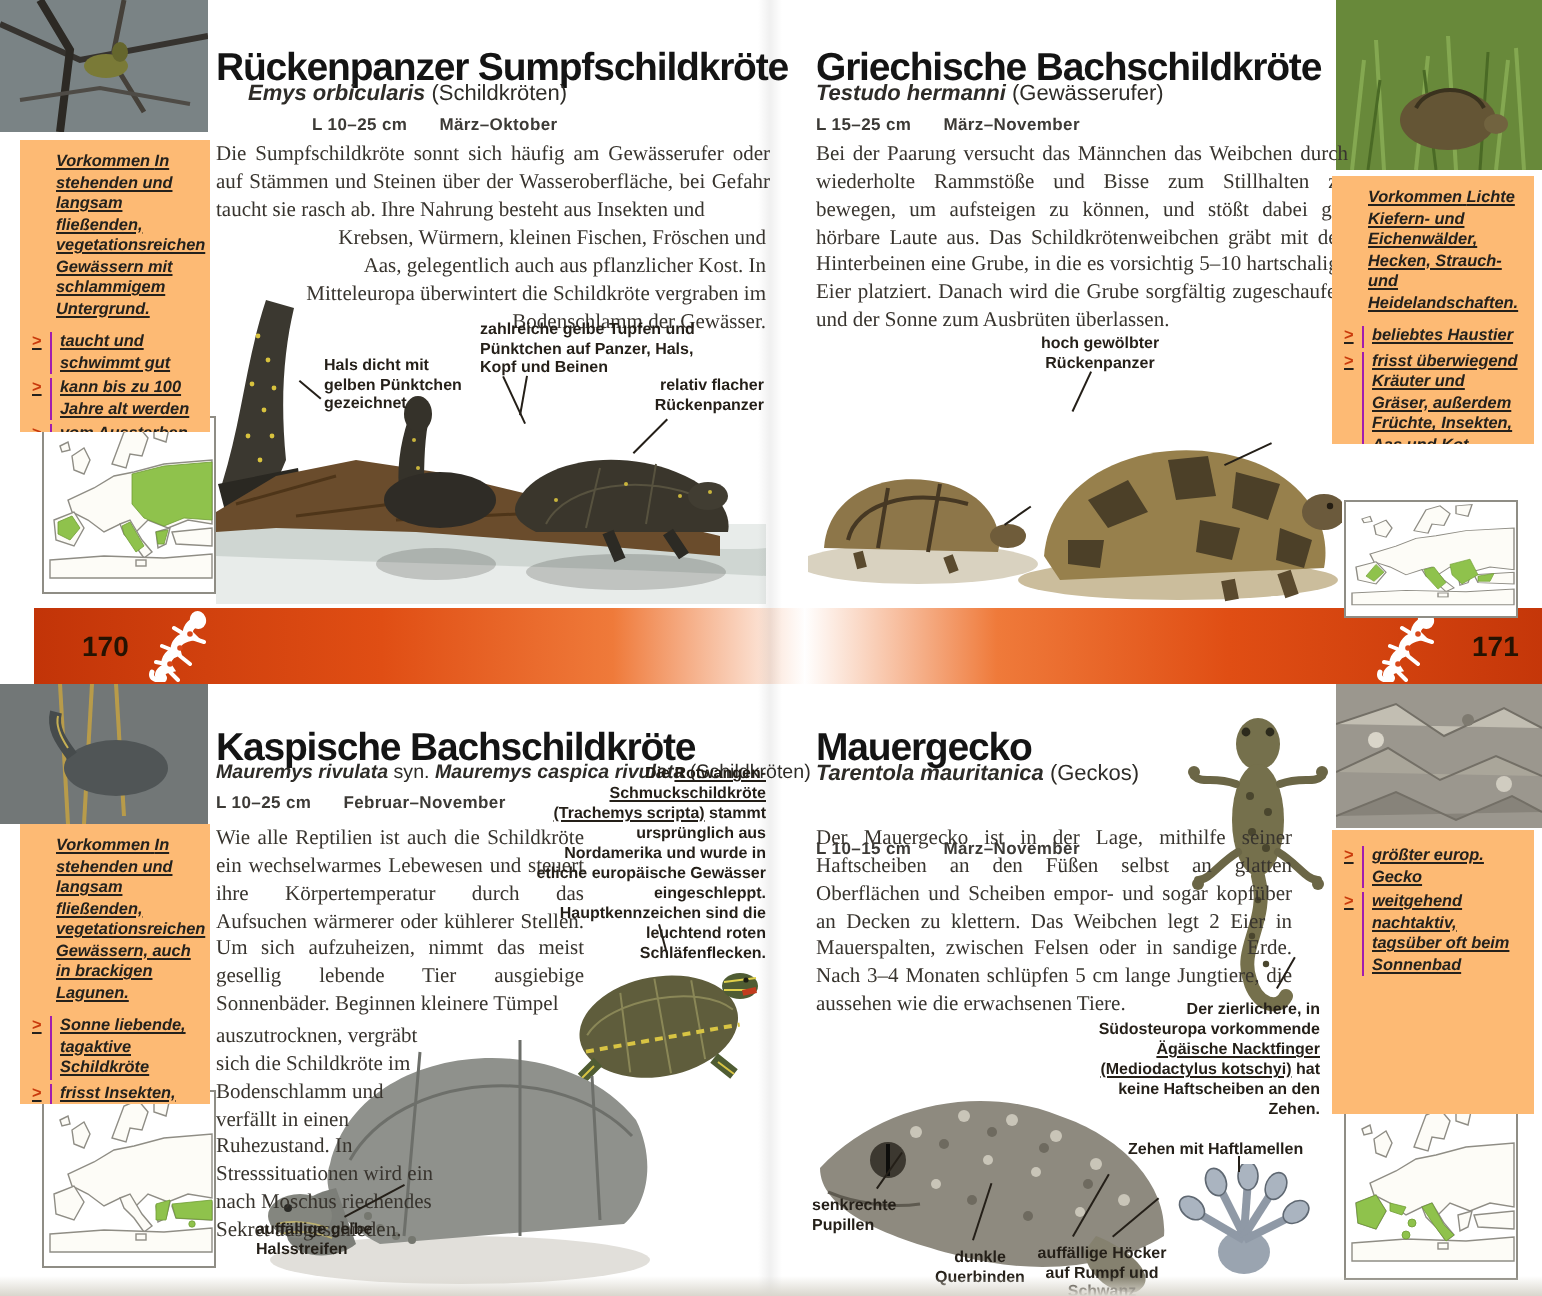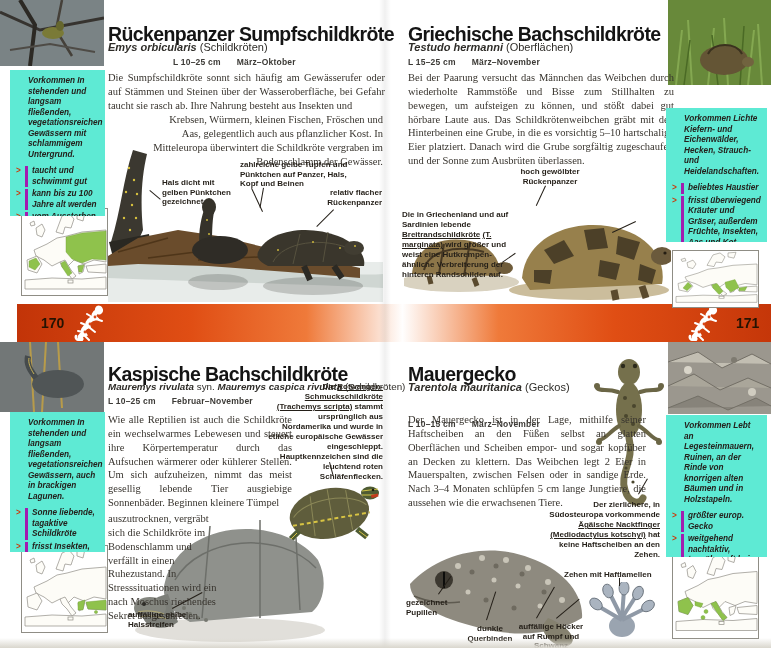--- a/index.html
+++ b/index.html
@@ -10,26 +10,26 @@
   .module-b{position:absolute;width:385px;height:306px;}
   .title{position:absolute;font-weight:700;font-size:19.5px;line-height:1;letter-spacing:-0.6px;color:#141414;white-space:nowrap;}
   .subtitle{position:absolute;font-size:11px;color:#2e2c28;white-space:nowrap;}
   .subtitle .sci{font-style:italic;font-weight:700;}
   .subtitle .fam{font-weight:400;}
   .meta{position:absolute;font-size:8.5px;font-weight:700;color:#3c3a36;letter-spacing:0.2px;}
   .meta .sp{margin-right:16px;}
   .body{position:absolute;font-family:"Liberation Serif",serif;font-size:10.5px;line-height:1.32;
         color:#38342e;text-align:justify;z-index:2;}
   .body.ragged-r{text-align:right;}
-  .infobox{position:absolute;background:#5eead4;padding:6px 5px 6px 4px;overflow:hidden;
-           font-style:italic;font-weight:700;font-size:8.2px;line-height:1.28;color:#24211c;z-index:2;}
+  .infobox{position:absolute;background:#fdba74;padding:6px 5px 6px 4px;overflow:hidden;
+           font-style:italic;font-weight:700;font-size:8.2px;line-height:1.28;color:#24211c;z-index:2;text-decoration:underline;}
   .vkpara{margin:0 0 6px 14px;}
   .fact{display:flex;margin:2px 0 2px 2px;}
   .chev{color:#c93a0c;font-style:normal;font-weight:700;width:9px;flex:0 0 9px;text-align:left;}
-  .fact-text{border-left:3px solid #a21caf;padding-left:4px;}
+  .fact-text{border-left:1px solid #a21caf;padding-left:4px;}
   .map{position:absolute;background:#fff;border:1px solid #8f8d85;z-index:1;}
   .ann{position:absolute;font-size:8px;font-weight:700;line-height:1.2;color:#241f18;z-index:3;}
   .note{position:absolute;font-size:8px;font-weight:700;line-height:1.25;color:#241f18;z-index:3;}
   .u{text-decoration:underline;}
   .lead{position:absolute;background:#241f18;height:1px;transform-origin:0 0;z-index:3;}
   .photo{position:absolute;z-index:1;}
   #band{position:absolute;top:304px;left:0;width:771px;height:38px;margin-left:17px;}
   #band .half-l{position:absolute;left:0;top:0;width:386px;height:38px;
     background:linear-gradient(90deg,#c23408 0%,#e04e14 45%,#ef7a3a 75%,#ffffff 100%);}
   #band .half-r{position:absolute;left:385px;top:0;width:386px;height:38px;
@@ -100,24 +100,24 @@
         <g fill="#8fc24c" stroke="#6f9c34" stroke-width="0.4">
           <path d="M44,27 L60,23 L84,21 L84,50 L70,49 L60,53 L50,49 L44,42 Z"></path>
           <path d="M7,51 L14,48 L18,54 L13,60 L7,57 Z"></path>
           <path d="M39,53 L43,51 L50,63 L46,66 L40,57 Z"></path>
           <path d="M56,56 L62,55 L60,62 L57,62 Z"></path>
         </g>
       </svg>
     </div>
 
     <h1 class="title" style="left:108px;top:12px;">Rückenpanzer Sumpfschildkröte</h1>
-    <div class="subtitle" style="left:108px;top:41px;">
+    <div class="subtitle" style="left:124px;top:41px;">
       <span class="sci">Emys orbicularis</span><span class="fam"> (Schildkröten)</span>
     </div>
-    <div class="meta" style="left:125px;top:57px;padding-left:48px;">
+    <div class="meta" style="left:108px;top:57px;padding-left:48px;">
       <span class="sp">L 10–25 cm</span><span>März–Oktober</span>
     </div>
 
     <p class="body" style="left:108px;top:71px;width:277px;margin:0;">Die Sumpfschildkröte sonnt sich häufig am Gewässerufer oder auf Stämmen und Steinen über der Wasseroberfläche, bei Gefahr taucht sie rasch ab. Ihre Nahrung besteht aus Insekten und</p>
     <p class="body ragged-r" style="left:150px;top:113px;width:233px;margin:0;">Krebsen, Würmern, kleinen Fischen, Fröschen und Aas, gelegentlich auch aus pflanzlicher Kost. In Mitteleuropa überwintert die Schildkröte vergraben im Bodenschlamm der Gewässer.</p>
 
     <span class="photo" style="left:103px;top:150px;">
       <svg width="52" height="115" viewBox="0 0 52 115">
         <path d="M30,0 C20,30 18,60 8,92 L26,113 L40,80 C37,50 39,25 44,4 Z" fill="#3b3830"></path>
         <path d="M6,92 L46,84 L50,110 L12,115 Z" fill="#2a2822"></path>
@@ -168,21 +168,21 @@
     <div class="lead" style="left:150px;top:190px;width:14px;transform:rotate(40deg);"></div>
     <div class="lead" style="left:252px;top:188px;width:26px;transform:rotate(65deg);"></div>
     <div class="lead" style="left:264px;top:188px;width:20px;transform:rotate(100deg);"></div>
     <div class="lead" style="left:334px;top:210px;width:24px;transform:rotate(135deg);"></div>
   </div>
 
   <div class="module" style="left:386px;top:0;">
 
     <h1 class="title" style="left:22px;top:12px;">Griechische Bachschildkröte</h1>
     <div class="subtitle" style="left:22px;top:41px;">
-      <span class="sci">Testudo hermanni</span><span class="fam"> (Oberflächen)</span>
+      <span class="sci">Testudo hermanni</span><span class="fam"> (Gewässerufer)</span>
     </div>
     <div class="meta" style="left:22px;top:57px;">
       <span class="sp">L 15–25 cm</span><span>März–November</span>
     </div>
 
     <p class="body" style="left:22px;top:71px;width:266px;margin:0;">Bei der Paarung versucht das Männchen das Weibchen durch wiederholte Rammstöße und Bisse zum Stillhalten zu bewegen, um aufsteigen zu können, und stößt dabei gut hörbare Laute aus. Das Schildkrötenweibchen gräbt mit den Hinterbeinen eine Grube, in die es vorsichtig 5–10 hartschalige Eier platziert. Danach wird die Grube sorgfältig zugeschaufelt und der Sonne zum Ausbrüten überlassen.</p>
 
     <span class="photo" style="left:18px;top:190px;">
       <svg width="267" height="112" viewBox="0 0 267 112">
         <ellipse cx="55" cy="92" rx="60" ry="10" fill="#d9d2c0"></ellipse>
@@ -200,23 +200,20 @@
           <path d="M196,70 L216,74 L212,90 L194,86 Z"></path>
           <path d="M236,74 L252,80 L248,94 L234,90 Z"></path>
         </g>
         <ellipse cx="258" cy="66" rx="11" ry="9" fill="#6b5a3c"></ellipse>
         <circle cx="261" cy="63" r="1.6" fill="#241d12"></circle>
         <path d="M238,96 l4,12 M210,100 l2,10" stroke="#5a4a2e" stroke-width="7"></path>
       </svg>
     </span>
 
     <div class="ann" style="left:118px;top:167px;width:92px;text-align:center;">hoch gewölbter Rückenpanzer</div>
-    <div class="note" style="left:16px;top:210px;width:108px;">
-      <span>Die in Griechenland und auf Sardinien lebende </span><span class="u">Breitrandschildkröte</span><span> </span><span class="u">(T. marginata)</span><span> wird größer und weist eine Hutkrempen-ähnliche Verbreiterung der hinteren Randschilder auf.</span>
-    </div>
     <div class="lead" style="left:160px;top:186px;width:22px;transform:rotate(115deg);"></div>
     <div class="lead" style="left:250px;top:222px;width:26px;transform:rotate(155deg);"></div>
     <div class="lead" style="left:116px;top:262px;width:16px;transform:rotate(-35deg);"></div>
 
     <span class="photo" style="left:282px;top:0;">
       <svg width="103" height="85" viewBox="0 0 103 85">
         <rect width="103" height="85" fill="#70923f"></rect>
         <g stroke="#8fb558" stroke-width="2" fill="none">
           <path d="M8,85 L14,30"></path>
             <path d="M24,85 L20,20"></path>
@@ -230,21 +227,21 @@
             <path d="M50,85 L44,35"></path>
             <path d="M72,85 L76,26"></path>
         </g>
         <ellipse cx="56" cy="60" rx="24" ry="15" fill="#6b5839"></ellipse>
         <path d="M40,54 C46,42 68,42 74,54" stroke="#3d3120" stroke-width="2" fill="none"></path>
         <ellipse cx="80" cy="62" rx="6" ry="5" fill="#7a6845"></ellipse>
         <rect width="103" height="85" fill="#2c3a14" opacity="0.10"></rect>
       </svg>
     </span>
 
-    <div class="infobox" style="left:280px;top:88px;width:92px;height:122px;margin-top:20px;">
+    <div class="infobox" style="left:280px;top:88px;width:92px;height:122px;">
       <p class="vkpara"><b>Vorkommen</b> <span>Lichte Kiefern- und Eichenwälder, Hecken, Strauch- und Heidelandschaften.</span></p>
       <div class="fact">
           <span class="chev">&gt;</span>
           <span class="fact-text">beliebtes Haustier</span>
         </div>
       <div class="fact">
           <span class="chev">&gt;</span>
           <span class="fact-text">frisst überwiegend Kräuter und Gräser, außerdem Früchte, Insekten, Aas und Kot</span>
         </div>
 
@@ -487,21 +484,21 @@
             <circle cx="146" cy="70" r="2.5"></circle>
             <circle cx="88" cy="78" r="2.5"></circle>
             <circle cx="116" cy="86" r="2.5"></circle>
           </g>
         <circle cx="46" cy="58" r="9" fill="#3c3830"></circle>
         <path d="M46,50 L46,66" stroke="#0d0d0b" stroke-width="2"></path>
         <path d="M16,74 C30,80 48,82 62,80" stroke="#5e5a50" stroke-width="1.5" fill="none"></path>
       </svg>
     </span>
 
-    <div class="ann" style="left:20px;top:256px;width:62px;">gezeichnet Pupillen</div>
+    <div class="ann" style="left:20px;top:256px;width:62px;">senkrechte Pupillen</div>
     <div class="ann" style="left:68px;top:282px;width:72px;text-align:center;">dunkle Querbinden</div>
     <div class="ann" style="left:128px;top:280px;width:74px;text-align:center;">auffällige Höcker auf Rumpf und Schwanz</div>
     <div class="lead" style="left:252px;top:152px;width:18px;transform:rotate(-60deg);"></div>
     <div class="lead" style="left:234px;top:236px;width:8px;transform:rotate(90deg);"></div>
     <div class="lead" style="left:52px;top:252px;width:22px;transform:rotate(-55deg);"></div>
     <div class="lead" style="left:100px;top:278px;width:30px;transform:rotate(-72deg);"></div>
     <div class="lead" style="left:150px;top:276px;width:36px;transform:rotate(-60deg);"></div>
     <div class="lead" style="left:170px;top:276px;width:30px;transform:rotate(-40deg);"></div>
 
     <span class="photo" style="left:282px;top:0;">
@@ -512,21 +509,20 @@
           <path d="M0,44 L26,32 L52,48 L80,36 L103,46" fill="#aaa69a"></path>
           <path d="M0,66 L30,54 L60,68 L88,56 L103,64" fill="#87837a"></path>
         </g>
         <circle cx="20" cy="28" r="4" fill="#d9d5c9"></circle>
           <circle cx="66" cy="18" r="3" fill="#7e7a70"></circle>
           <circle cx="84" cy="50" r="4" fill="#d0ccc0"></circle>
       </svg>
     </span>
 
     <div class="infobox" style="left:280px;top:73px;width:92px;height:130px;">
-      <p class="vkpara"><b>Vorkommen</b> <span>Lebt an Legesteinmauern, Ruinen, an der Rinde von knorrigen alten Bäumen und in Holzstapeln.</span></p>
       <div class="fact">
           <span class="chev">&gt;</span>
           <span class="fact-text">größter europ. Gecko</span>
         </div>
       <div class="fact">
           <span class="chev">&gt;</span>
           <span class="fact-text">weitgehend nachtaktiv, tagsüber oft beim Sonnenbad</span>
         </div>
 
     </div>

